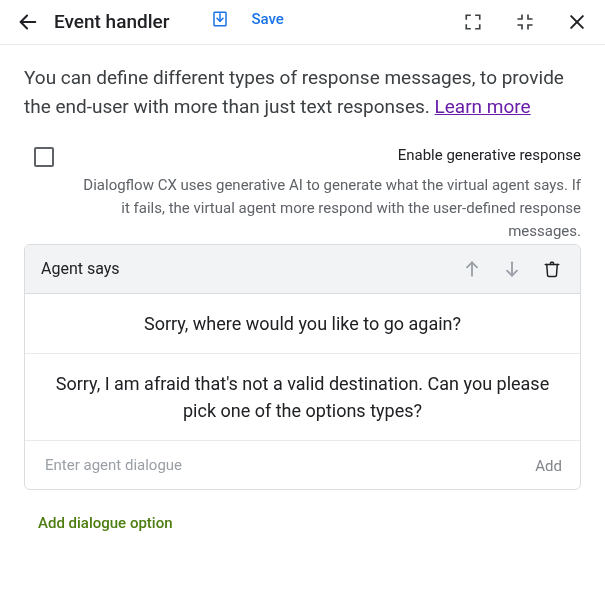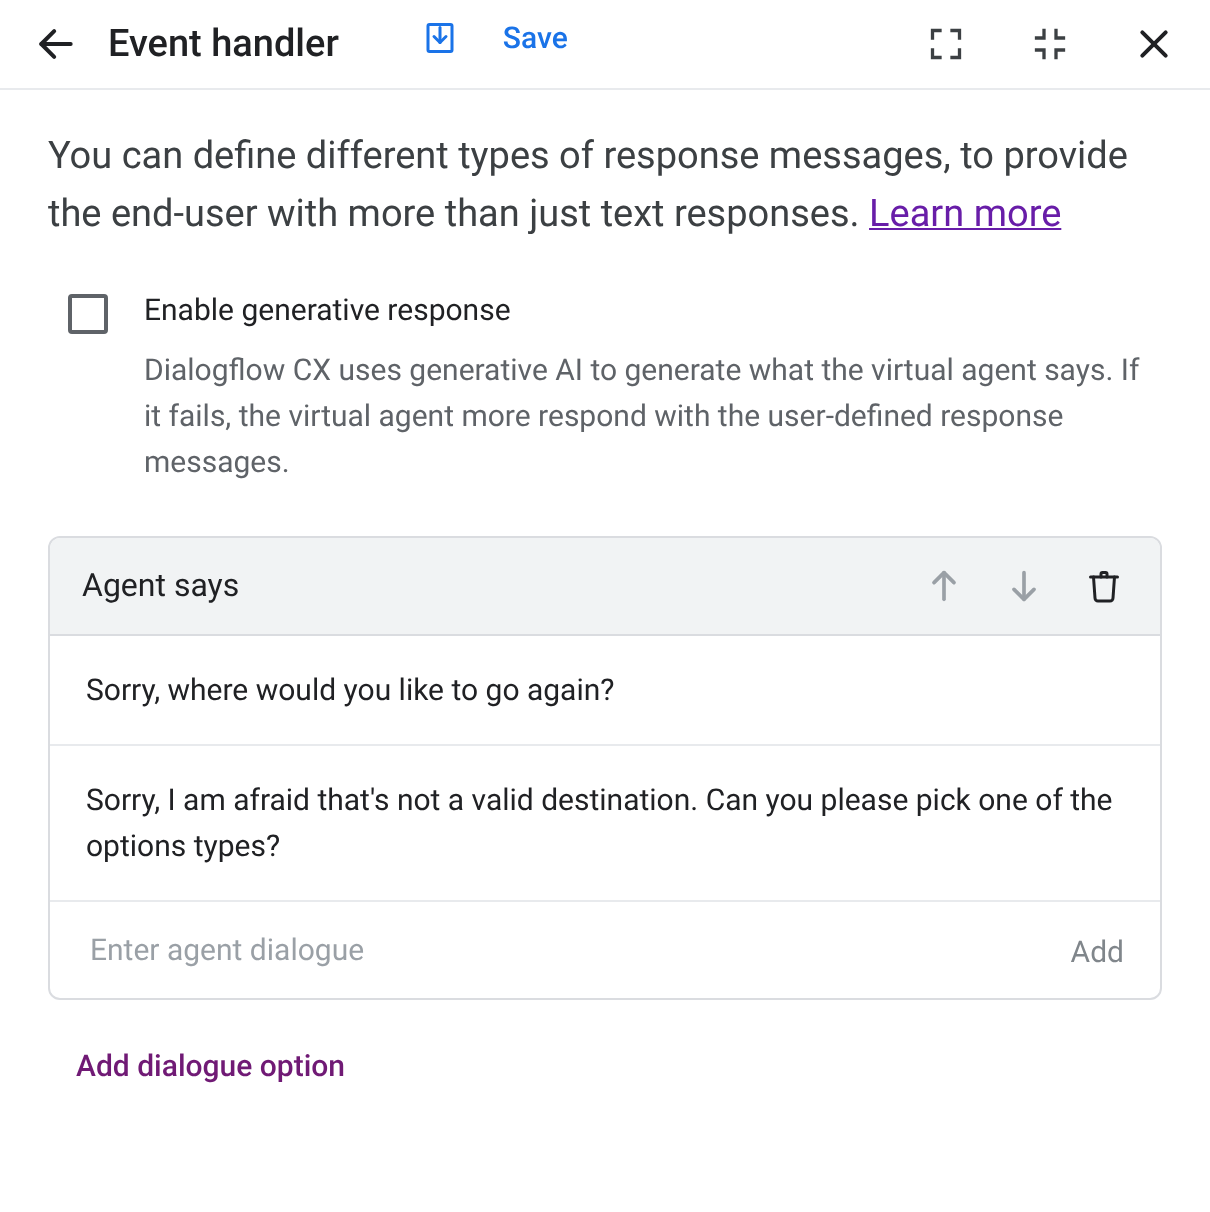--- a/index.html
+++ b/index.html
@@ -55,21 +55,21 @@
   }
   .intro a {
     color: #681da8;
     text-decoration: underline;
   }
   .checkbox-row {
     display: flex;
     align-items: flex-start;
     gap: 18px;
     margin-left: 10px;
-    margin-bottom: 24px;
+    text-align: right;
   }
   .checkbox {
     width: 20px;
     height: 20px;
     border: 2px solid #5f6368;
     border-radius: 2px;
     flex: none;
     margin-top: 1px;
     cursor: pointer;
   }
@@ -101,23 +101,24 @@
     flex: 1;
   }
   .card-head .iconbtn {
     color: #80868b;
     margin-left: 16px;
   }
   .card-head .iconbtn.dark { color: #202124; }
   .row {
     padding: 16px 18px;
     border-bottom: 1px solid #e8eaed;
-    font-size: 15px;
+    font-size: 18px;
     color: #202124;
     line-height: 1.5;
+    text-align: center;
   }
   .input-row {
     padding: 14px 18px;
     display: flex;
     align-items: flex-end;
     gap: 12px;
   }
   .input-row input {
     flex: 1;
     border: none;
@@ -127,21 +128,21 @@
     font-family: inherit;
   }
   .input-row input::placeholder { color: #9aa0a6; }
   .add-btn {
     color: #80868b;
     font-size: 15px;
     cursor: pointer;
     margin-left: 24px;
   }
   .add-option {
-    color: #701a75;
+    color: #4d7c0f;
     font-weight: 500;
     font-size: 15px;
     margin-top: 24px;
     margin-left: 14px;
     cursor: pointer;
     display: inline-block;
   }
   svg { display: block; }
 </style>
 </head>

